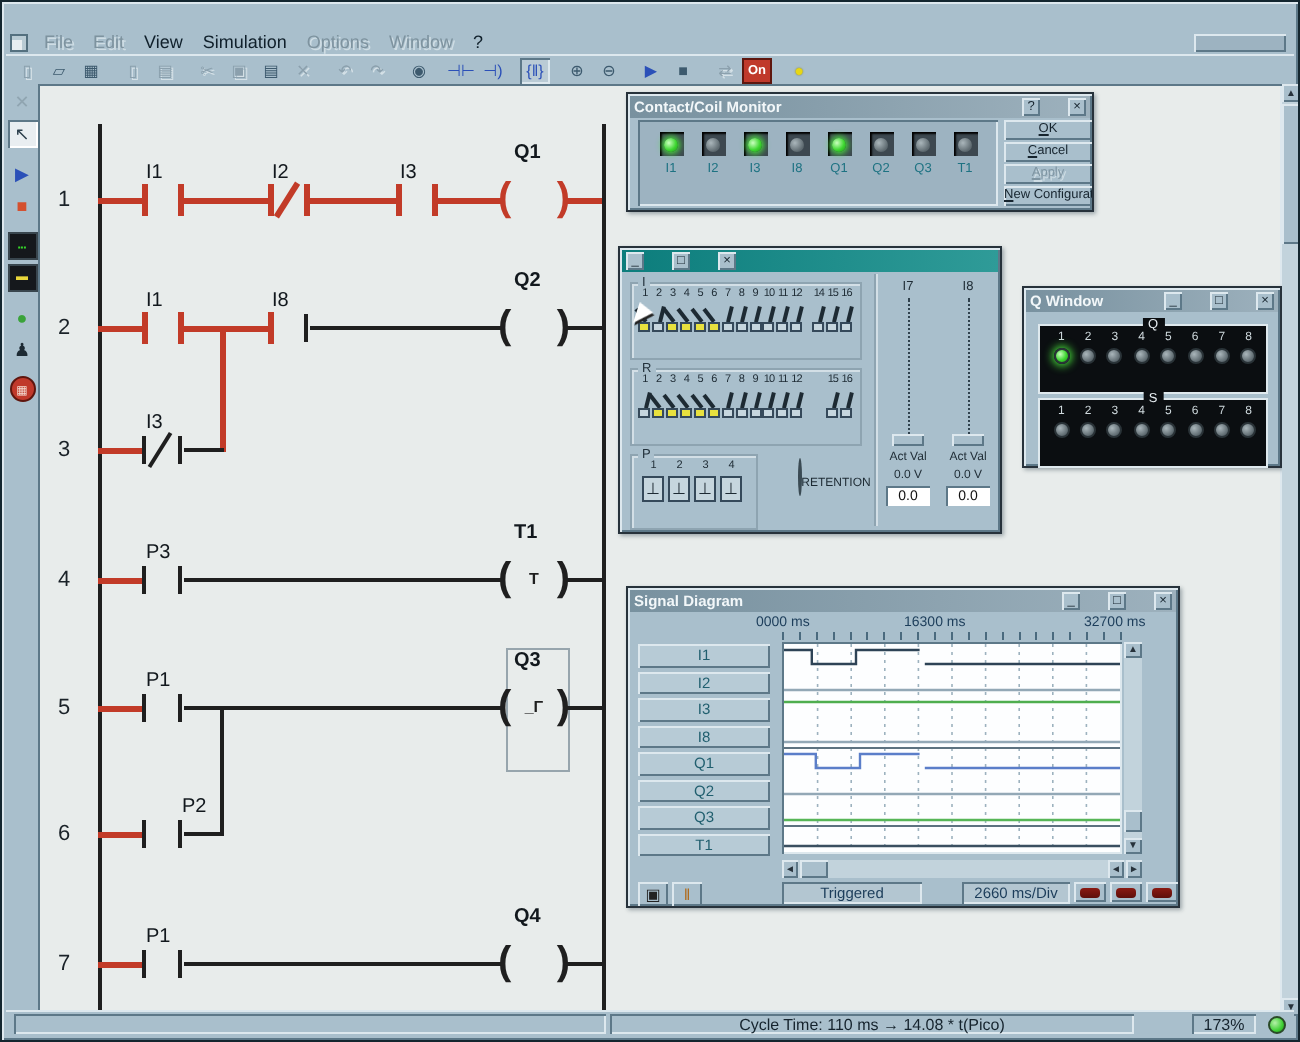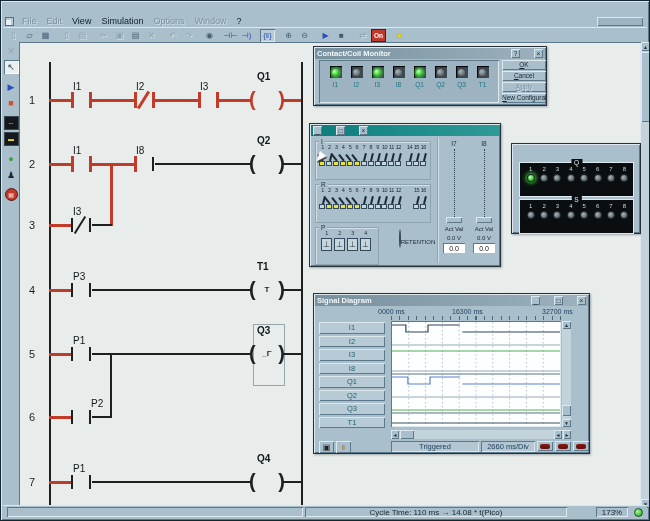--- a/index.html
+++ b/index.html
@@ -784,20 +784,26 @@
             </div>
           <div class="sact">Act Val</div>
           <div class="sact">0.0 V</div>
           <div class="sfieldbox">0.0</div>
         </div>
       </div>
       <div class="cursor" style="left:8px;top:28px"></div>
     </div>
 
     <div class="win" style="left:492px;top:101px;width:130px;height:91px">
+      <div class="wt inactive">
+        <span class="wtt">Q Window</span>
+        <span class="wb">_</span>
+        <span class="wb">□</span>
+        <span class="wb">×</span>
+      </div>
       <div class="qpanel" style="top:18px">
         <span class="qlab">Q</span>
         <div class="qrow" style="top:3px">
 
             <div class="qcell">
               <span class="qnum">1</span>
               <span class="qled on"></span>
             </div>
 
             <div class="qcell">
@@ -949,21 +955,21 @@
 
       <div class="scroll" style="left:77px;top:136px;width:180px;height:9px">
         <span class="sarr" style="left:0;top:0;width:8px;height:9px">◄</span>
         <span class="sthumb" style="left:9px;top:0;width:14px;height:9px"></span>
         <span class="sarr" style="right:9px;top:0;width:8px;height:9px">◄</span>
         <span class="sarr" style="right:0;top:0;width:8px;height:9px">►</span>
       </div>
 
       <span class="sigbtn" style="left:5px;top:147px">▣</span>
       <span class="sigbtn" style="left:22px;top:147px;color:#b06a1a">‖</span>
-      <div class="sfield" style="left:77px;top:147px;width:88px">Triggered</div>
+      <div class="sfield" style="left:77px;top:147px;width:70px">Triggered</div>
       <div class="sfield" style="left:167px;top:147px;width:54px">2660 ms/Div</div>
       <span class="redbtn" style="left:223px;top:147px">
           <span class="redbar"></span>
         </span>
       <span class="redbtn" style="left:241px;top:147px">
           <span class="redbar"></span>
         </span>
       <span class="redbtn" style="left:259px;top:147px">
           <span class="redbar"></span>
         </span>

